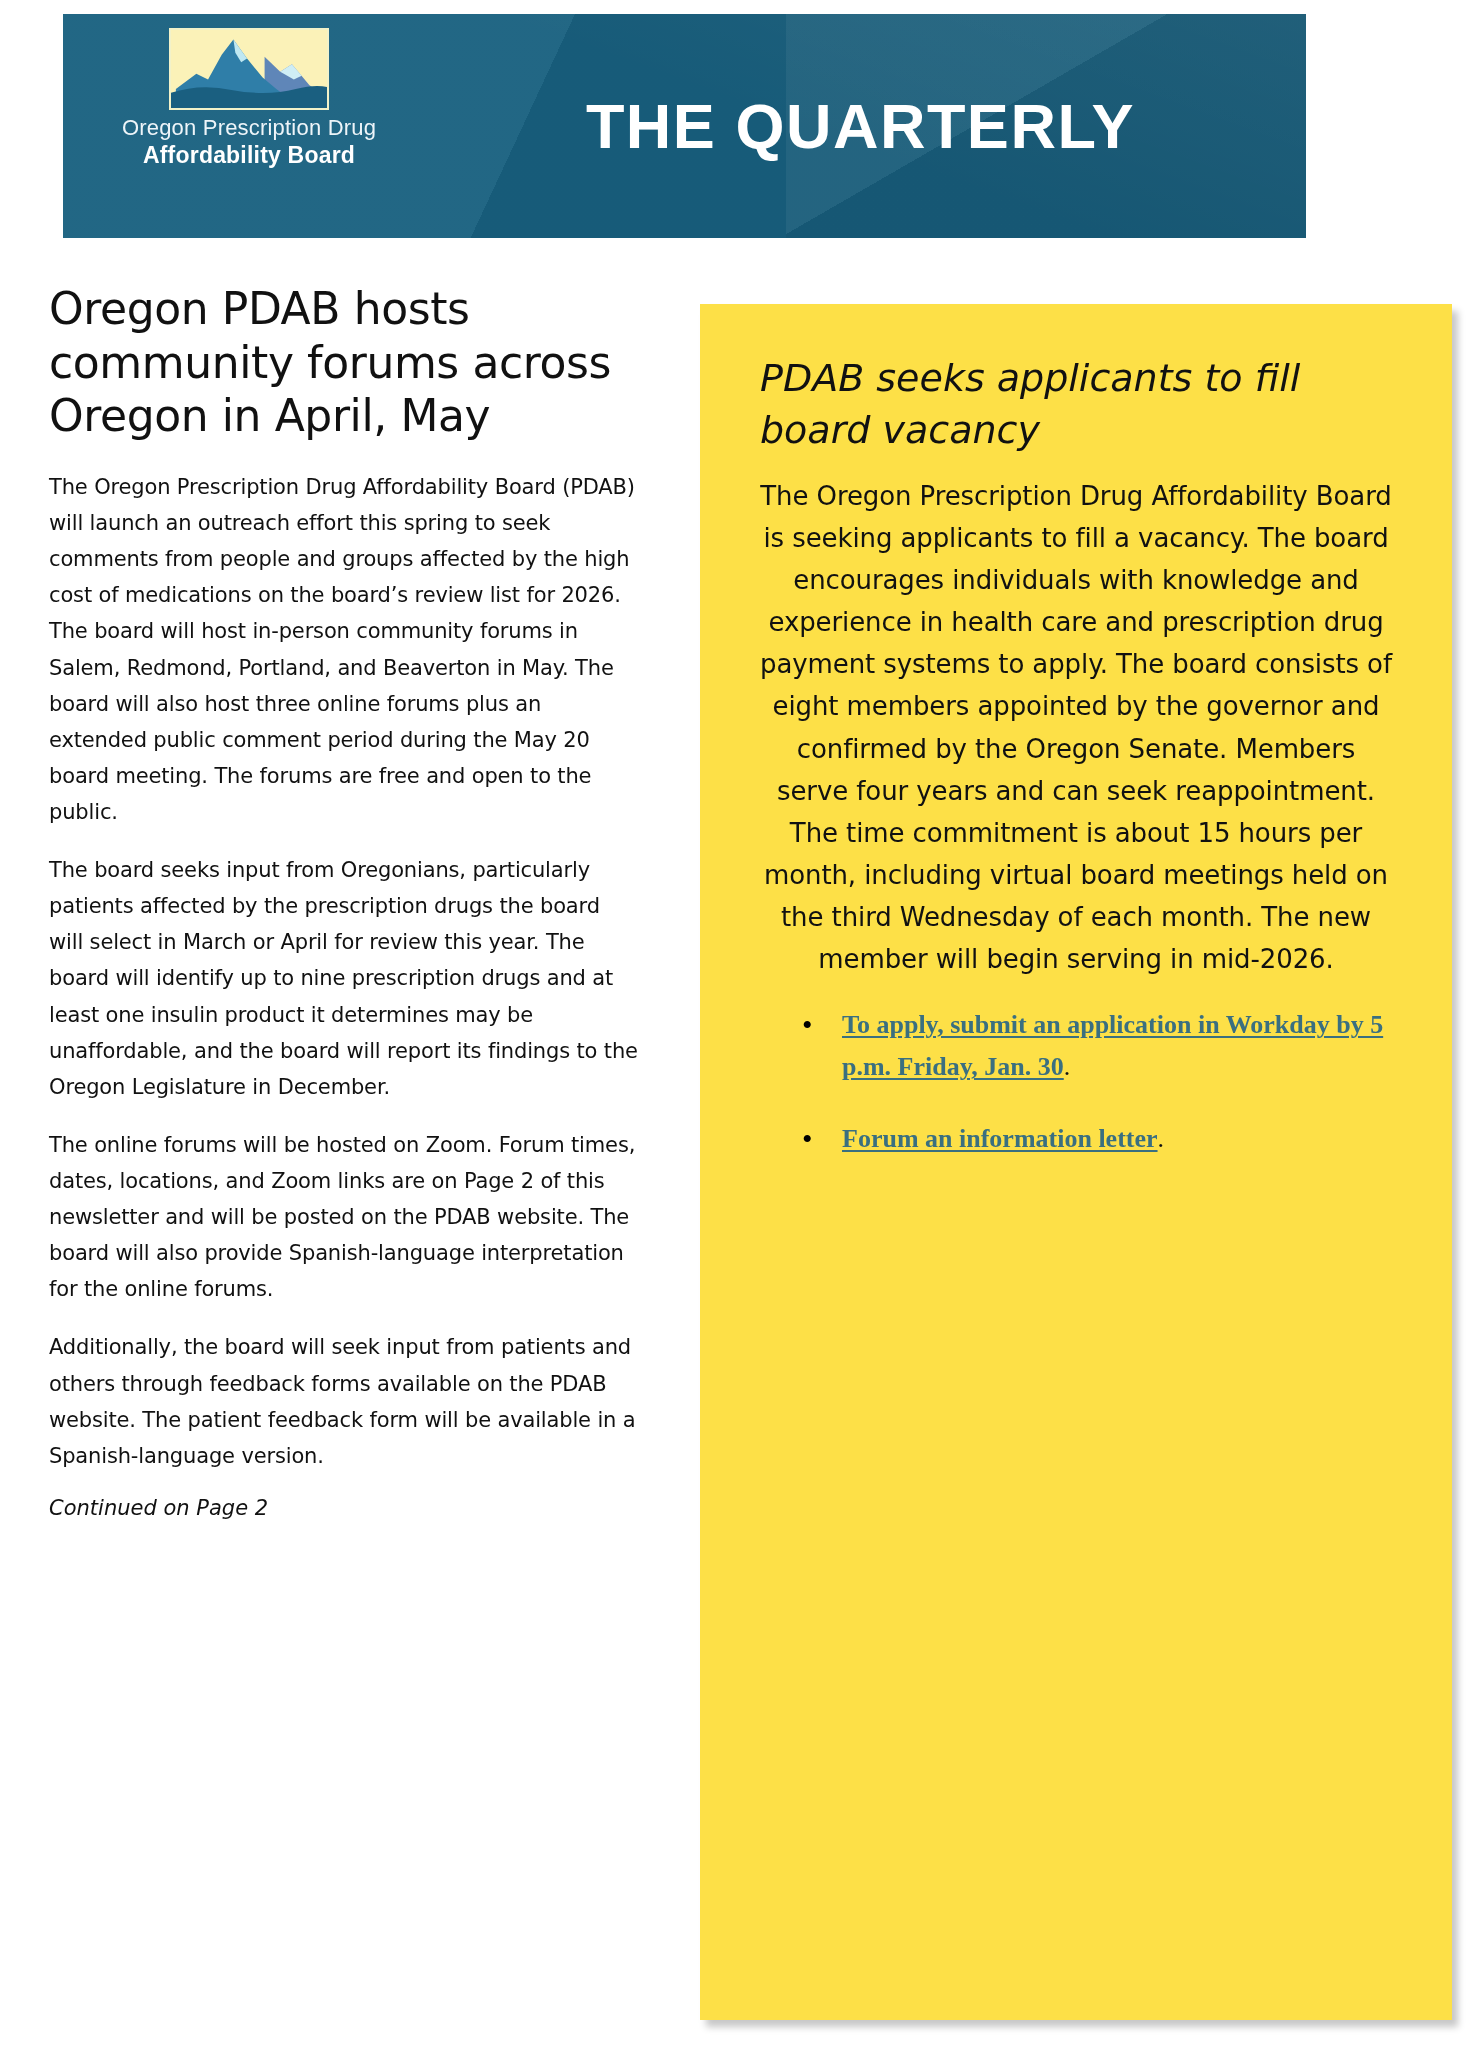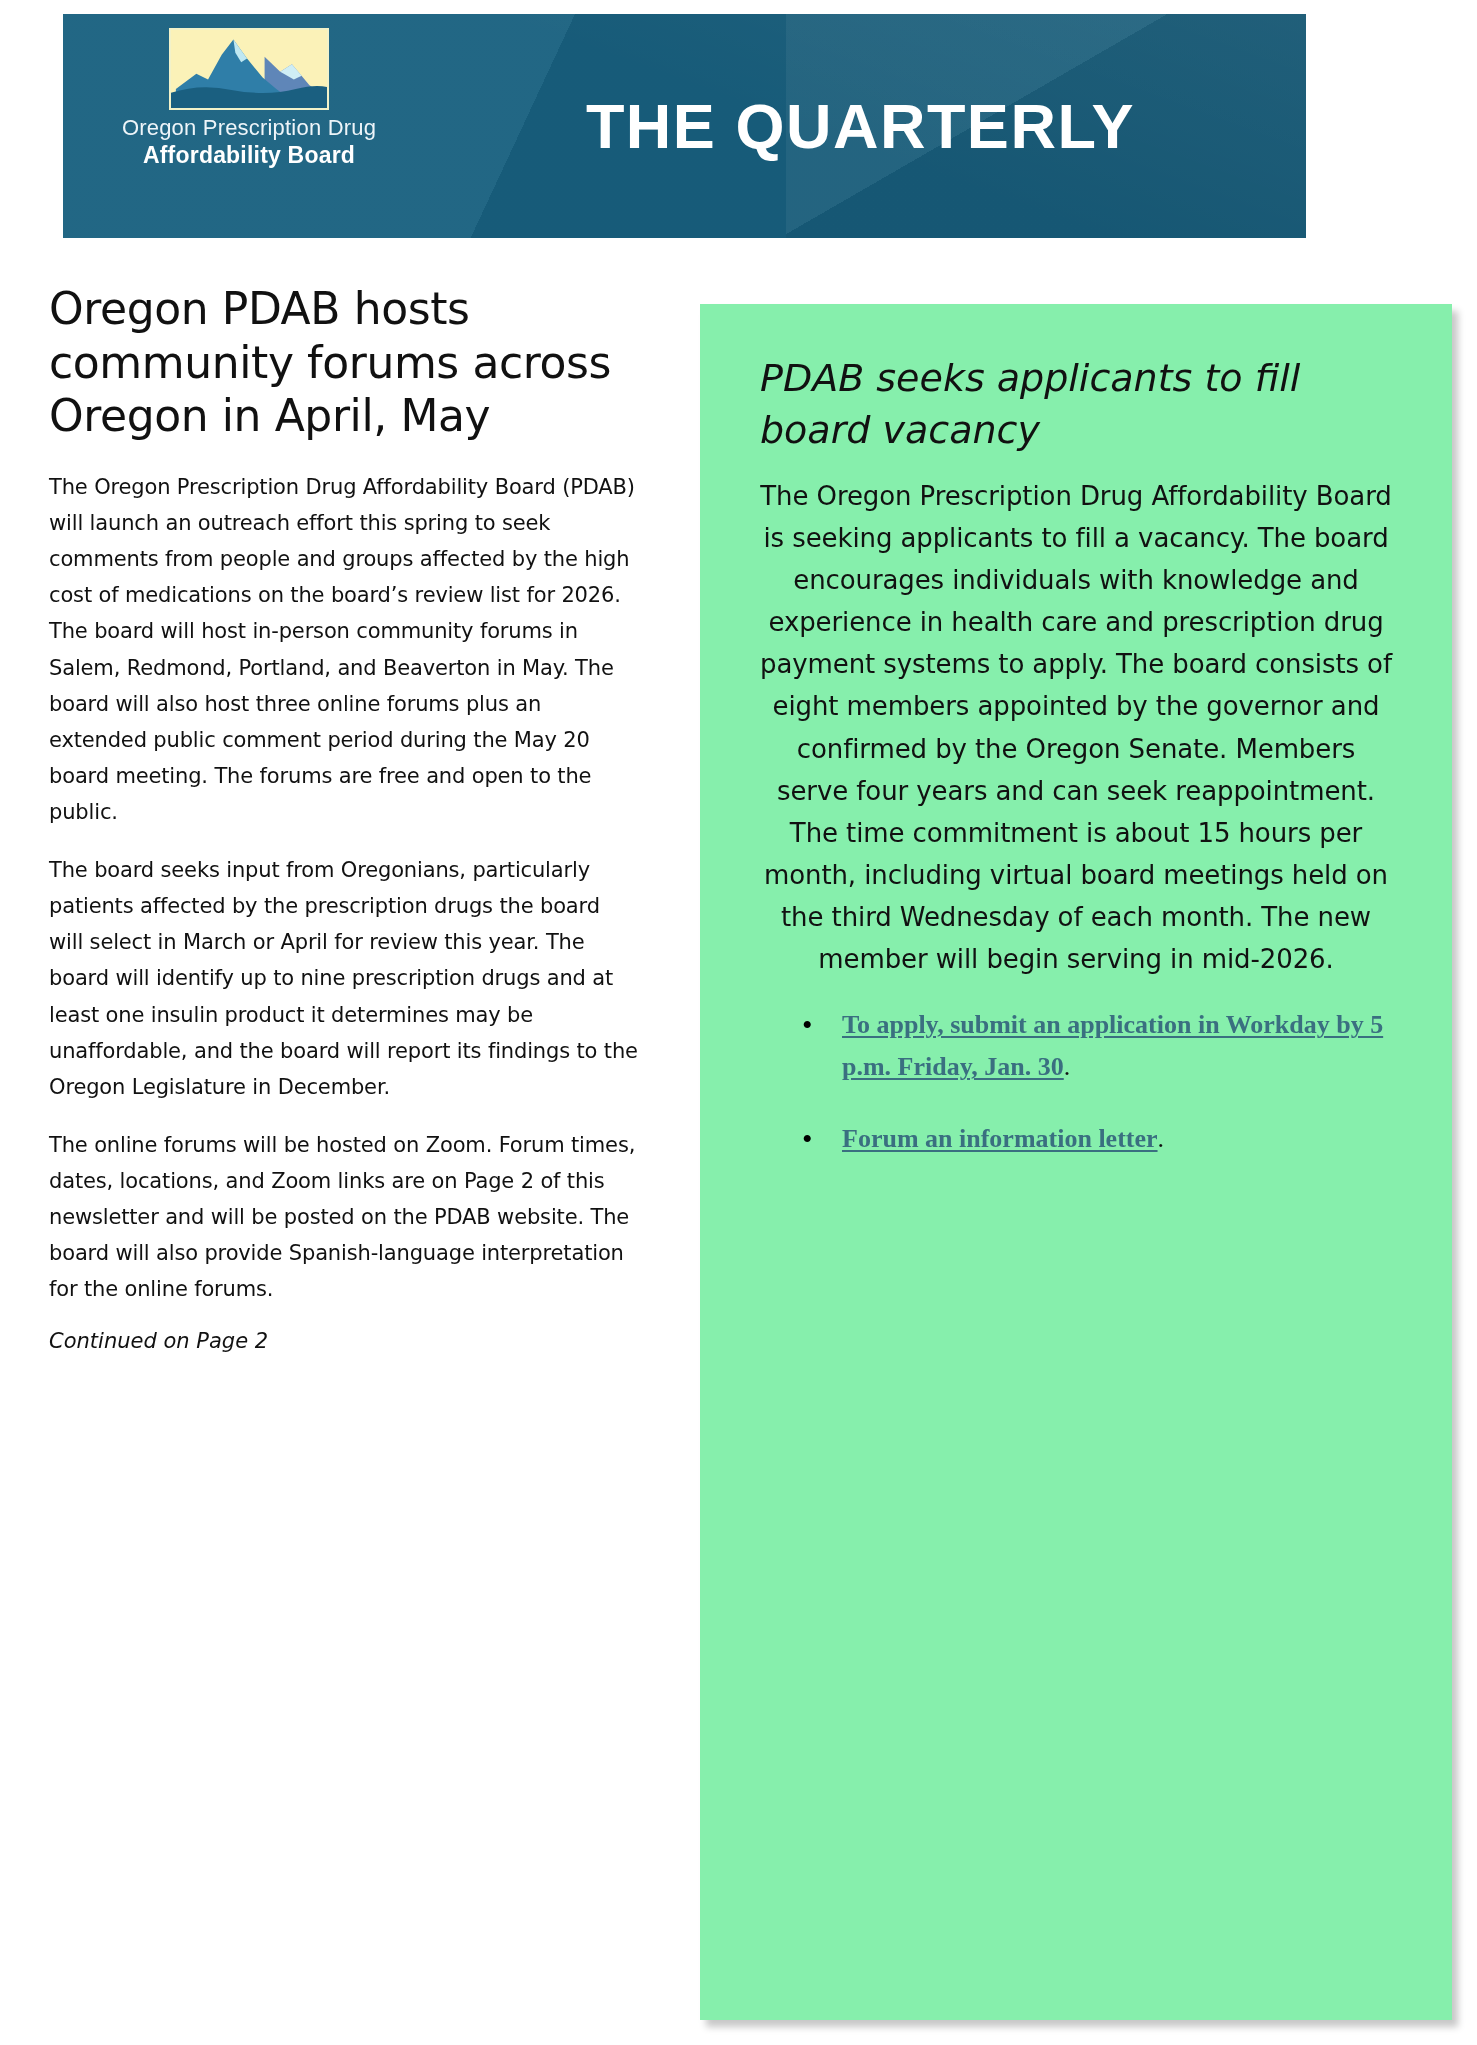--- a/index.html
+++ b/index.html
@@ -123,21 +123,21 @@
     margin: 4px 0 0 0;
   }
 
   
   .sidebar {
     position: absolute;
     left: 700px;
     top: 304px;
     width: 752px;
     height: 1716px;
-    background: #86efac;
+    background: #fde047;
     box-shadow: 6px 7px 7px rgba(0,0,0,0.22);
     box-sizing: border-box;
     padding: 48px 60px 22px 60px;
   }
   .sb-heading {
     font-family: "DejaVu Sans", sans-serif;
     font-size: 38px;
     font-style: italic;
     font-weight: 400;
     line-height: 1.38;
@@ -208,20 +208,21 @@
 
   <div class="banner-title">THE QUARTERLY</div>
 </div>
 
 <div class="main-col">
   <h1 class="headline">Oregon PDAB hosts community forums across Oregon in April, May</h1>
 
   <p class="body-p">The Oregon Prescription Drug Affordability Board (PDAB) will launch an outreach effort this spring to seek comments from people and groups affected by the high cost of medications on the board’s review list for 2026. The board will host in-person community forums in Salem, Redmond, Portland, and Beaverton in May. The board will also host three online forums plus an extended public comment period during the May 20 board meeting. The forums are free and open to the public.</p>
   <p class="body-p">The board seeks input from Oregonians, particularly patients affected by the prescription drugs the board will select in March or April for review this year. The board will identify up to nine prescription drugs and at least one insulin product it determines may be unaffordable, and the board will report its findings to the Oregon Legislature in December.</p>
   <p class="body-p">The online forums will be hosted on Zoom. Forum times, dates, locations, and Zoom links are on Page 2 of this newsletter and will be posted on the PDAB website. The board will also provide Spanish-language interpretation for the online forums.</p>
+  <p class="body-p">Additionally, the board will seek input from patients and others through feedback forms available on the PDAB website. The patient feedback form will be available in a Spanish-language version.</p>
 
   <p class="continued">Continued on Page 2</p>
 </div>
 
 <div class="sidebar">
   <h2 class="sb-heading">PDAB seeks applicants to fill board vacancy</h2>
   <p class="sb-p">The Oregon Prescription Drug Affordability Board is seeking applicants to fill a vacancy. The board encourages individuals with knowledge and experience in health care and prescription drug payment systems to apply. The board consists of eight members appointed by the governor and confirmed by the Oregon Senate. Members serve four years and can seek reappointment. The time commitment is about 15 hours per month, including virtual board meetings held on the third Wednesday of each month. The new member will begin serving in mid-2026.</p>
 
   <ul class="sb-list">
     <li class="sb-li"><span class="sb-link">To apply, submit an application in Workday by 5 p.m. Friday, Jan. 30</span><span>.</span></li>

